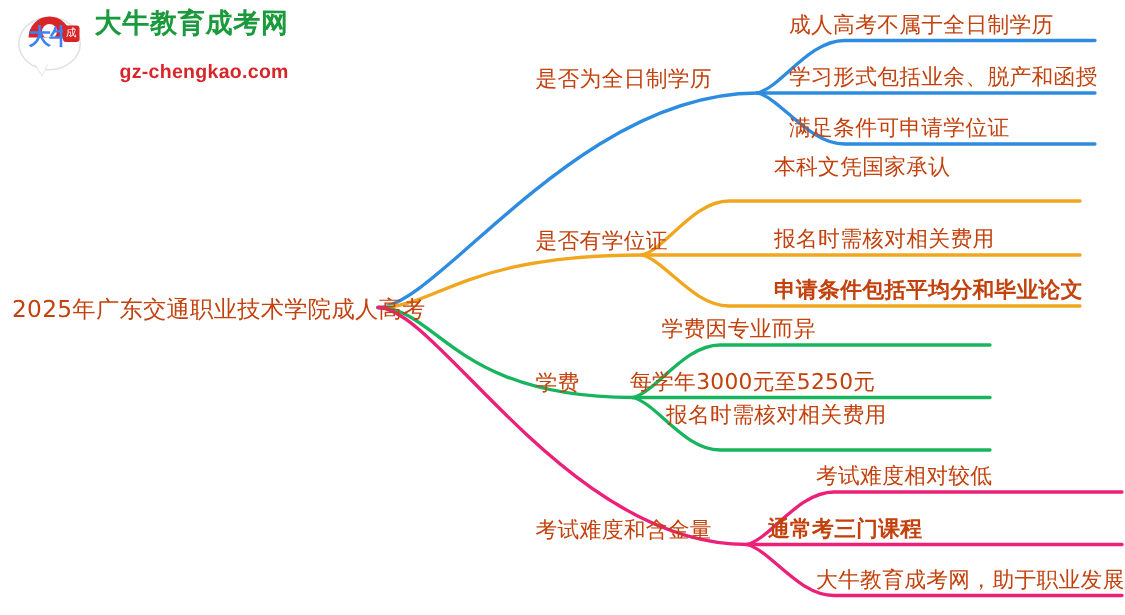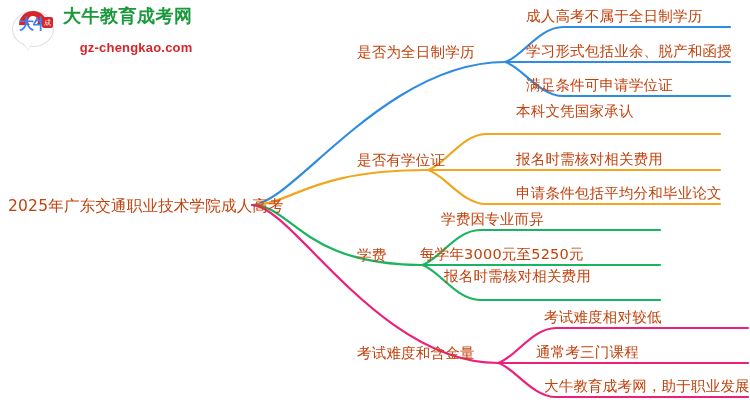--- a/index.html
+++ b/index.html
@@ -183,23 +183,23 @@
   </svg>
 
 <div id="mindmap-text">
     <div class="node node-branch" style="left: 357px; top: 43px;">是否为全日制学历</div>
     <div class="node node-leaf" style="left: 526px; top: 7px;">成人高考不属于全日制学历</div>
     <div class="node node-leaf" style="left: 526px; top: 42px;">学习形式包括业余、脱产和函授</div>
     <div class="node node-leaf" style="left: 526px; top: 76px;">满足条件可申请学位证</div>
     <div class="node node-branch" style="left: 357px; top: 151px;">是否有学位证</div>
     <div class="node node-leaf" style="left: 516px; top: 102px;">本科文凭国家承认</div>
     <div class="node node-leaf" style="left: 516px; top: 150px;">报名时需核对相关费用</div>
-    <div class="node node-leaf" style="left: 516px; top: 184px;">申请条件包括平均分和毕业论文</div>
+    <div class="node node-leaf" style="left: 516px; top: 184px; font-weight: bold;">申请条件包括平均分和毕业论文</div>
     <div class="node node-branch" style="left: 357px; top: 246px;">学费</div>
     <div class="node node-leaf" style="left: 441px; top: 210px;">学费因专业而异</div>
     <div class="node node-leaf" style="left: 420px; top: 245px;">每学年3000元至5250元</div>
     <div class="node node-leaf" style="left: 444px; top: 267px;">报名时需核对相关费用</div>
     <div class="node node-branch" style="left: 357px; top: 344px;">考试难度和含金量</div>
     <div class="node node-leaf" style="left: 544px; top: 308px;">考试难度相对较低</div>
-    <div class="node node-leaf" style="left: 536px; top: 343px;">通常考三门课程</div>
+    <div class="node node-leaf" style="left: 512px; top: 343px; font-weight: bold;">通常考三门课程</div>
     <div class="node node-leaf" style="left: 544px; top: 377px;">大牛教育成考网，助于职业发展</div>
     <div class="node node-root">2025年广东交通职业技术学院成人高考</div>
   </div>
 
 </body></html>

